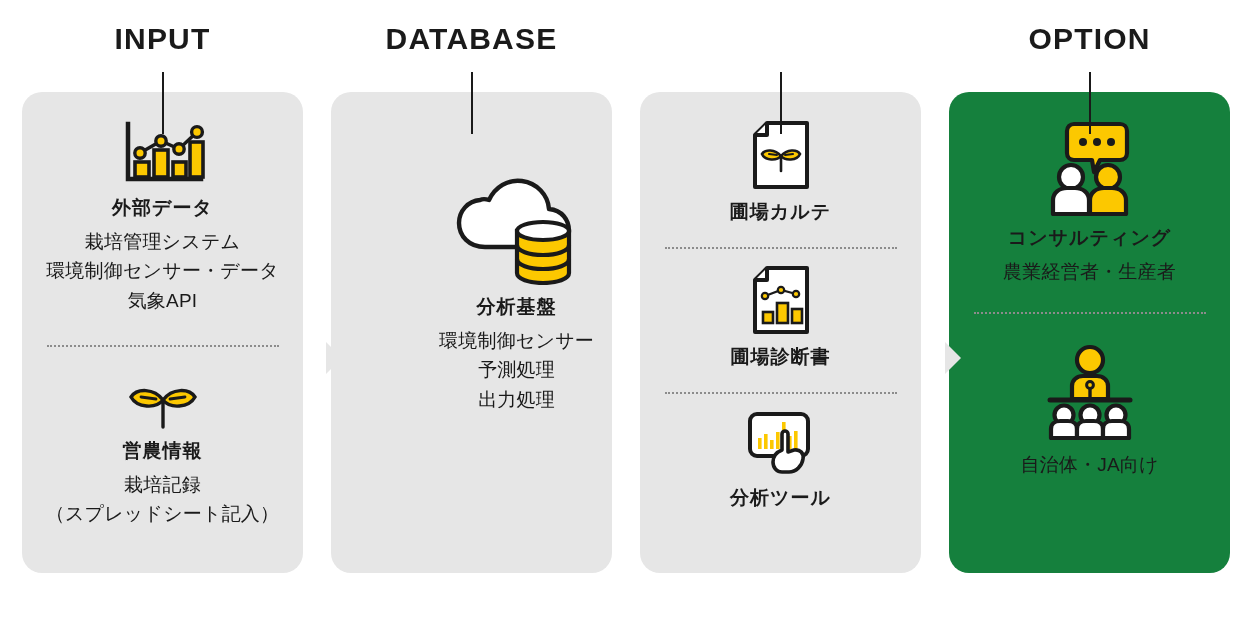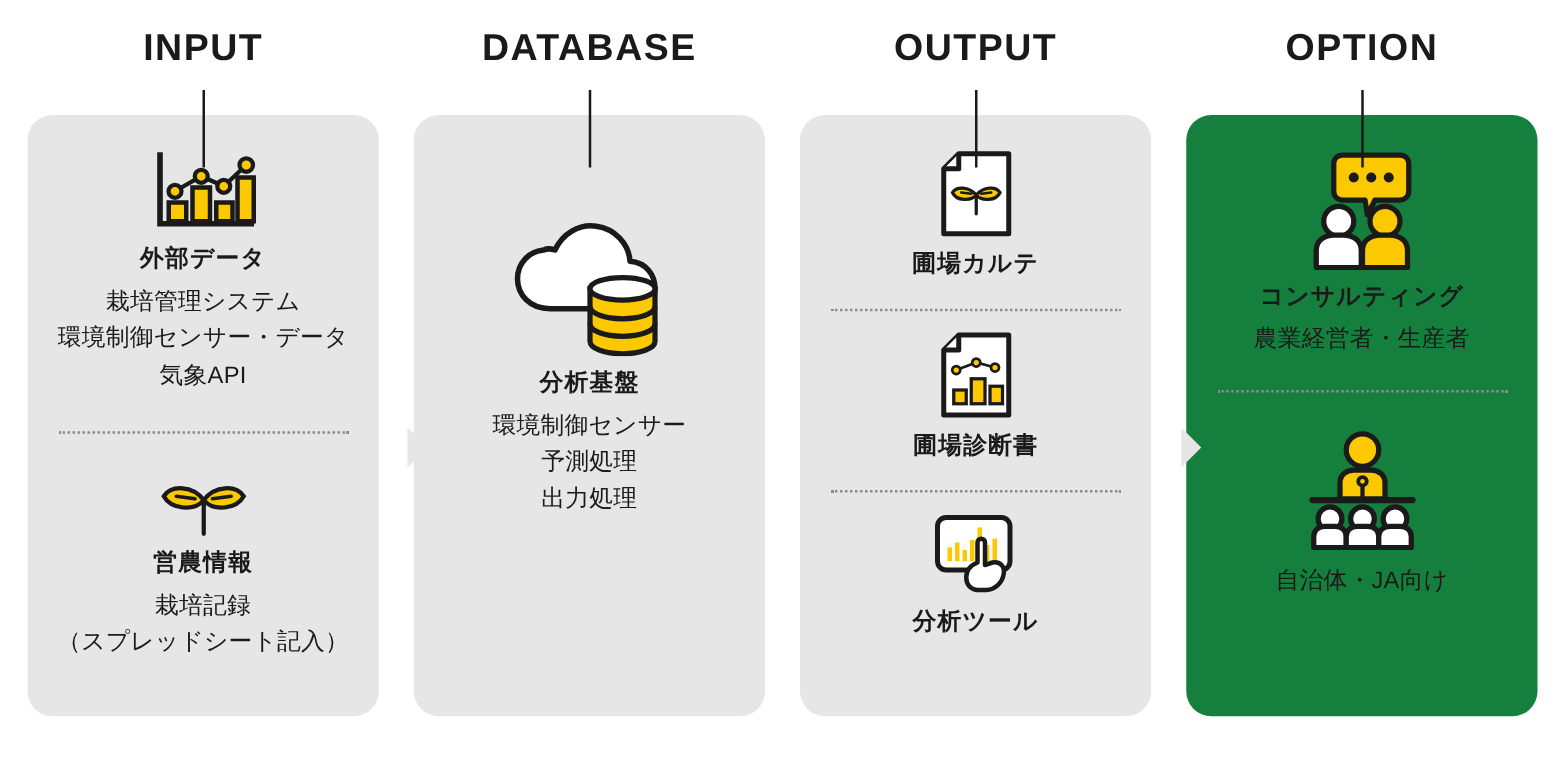--- a/index.html
+++ b/index.html
@@ -70,20 +70,21 @@
     display: flex;
     flex-direction: column;
     justify-content: flex-start;
   }
   .panel.gray   { background: #e6e6e6; }
   .panel.yellow { background: #15803d; }
 
   .panel.center-body {
     justify-content: center;
     padding-bottom: 110px;
+    align-items: flex-end;
   }
 
   
   .arrow {
     position: absolute;
     top: 342px;
     width: 0;
     height: 0;
     border-top: 16px solid transparent;
     border-bottom: 16px solid transparent;
@@ -240,21 +241,20 @@
           <div>予測処理</div>
           <div>出力処理</div>
         </div>
       </div>
 
     </div>
     <div class="arrow a2"></div>
   </div>
 
   <div class="column">
-    <div class="col-heading">OUTPUT</div>
     <div class="stem"></div>
     <div class="panel gray">
 
       <div class="block">
         <div class="icon-wrap">
           <svg width="62" height="70" viewBox="0 0 62 70">
             <path d="M17 3 L57 3 L57 67 L5 67 L5 15 Z" fill="#ffffff" stroke="#1a1a1a" stroke-width="4" stroke-linejoin="round"></path>
             <path d="M17 3 L17 15 L5 15" fill="#ffffff" stroke="#1a1a1a" stroke-width="4" stroke-linejoin="round"></path>
             <g stroke="#1a1a1a" stroke-width="2.6" stroke-linecap="round" fill="none">
               <path d="M31 36 L31 51"></path>

